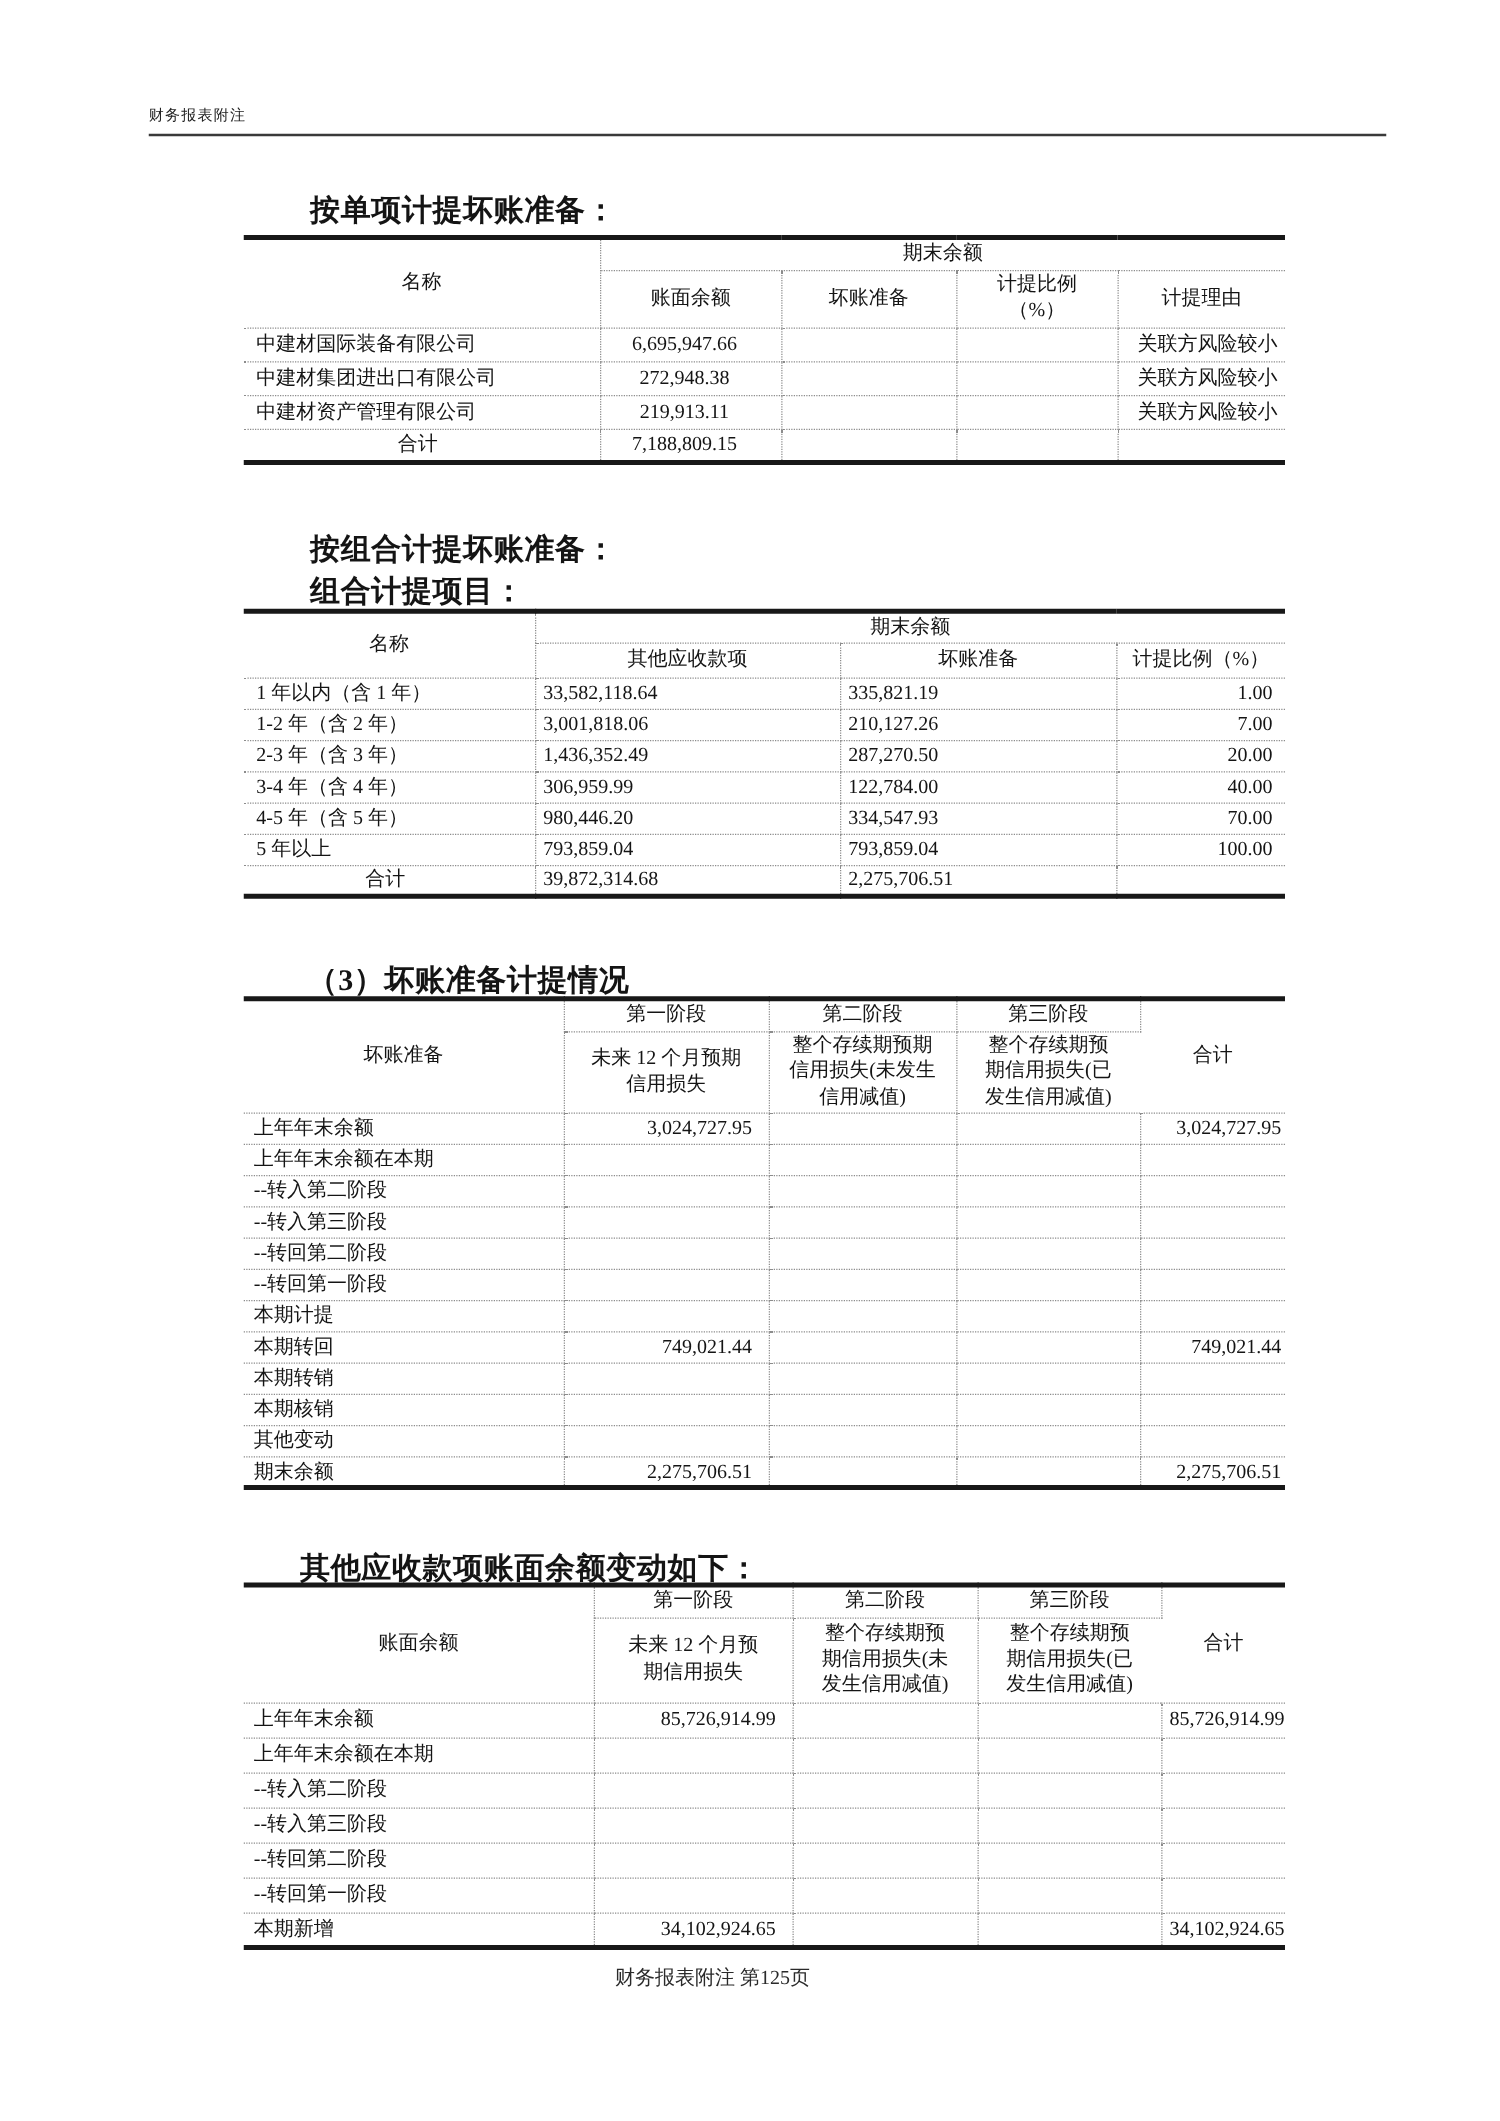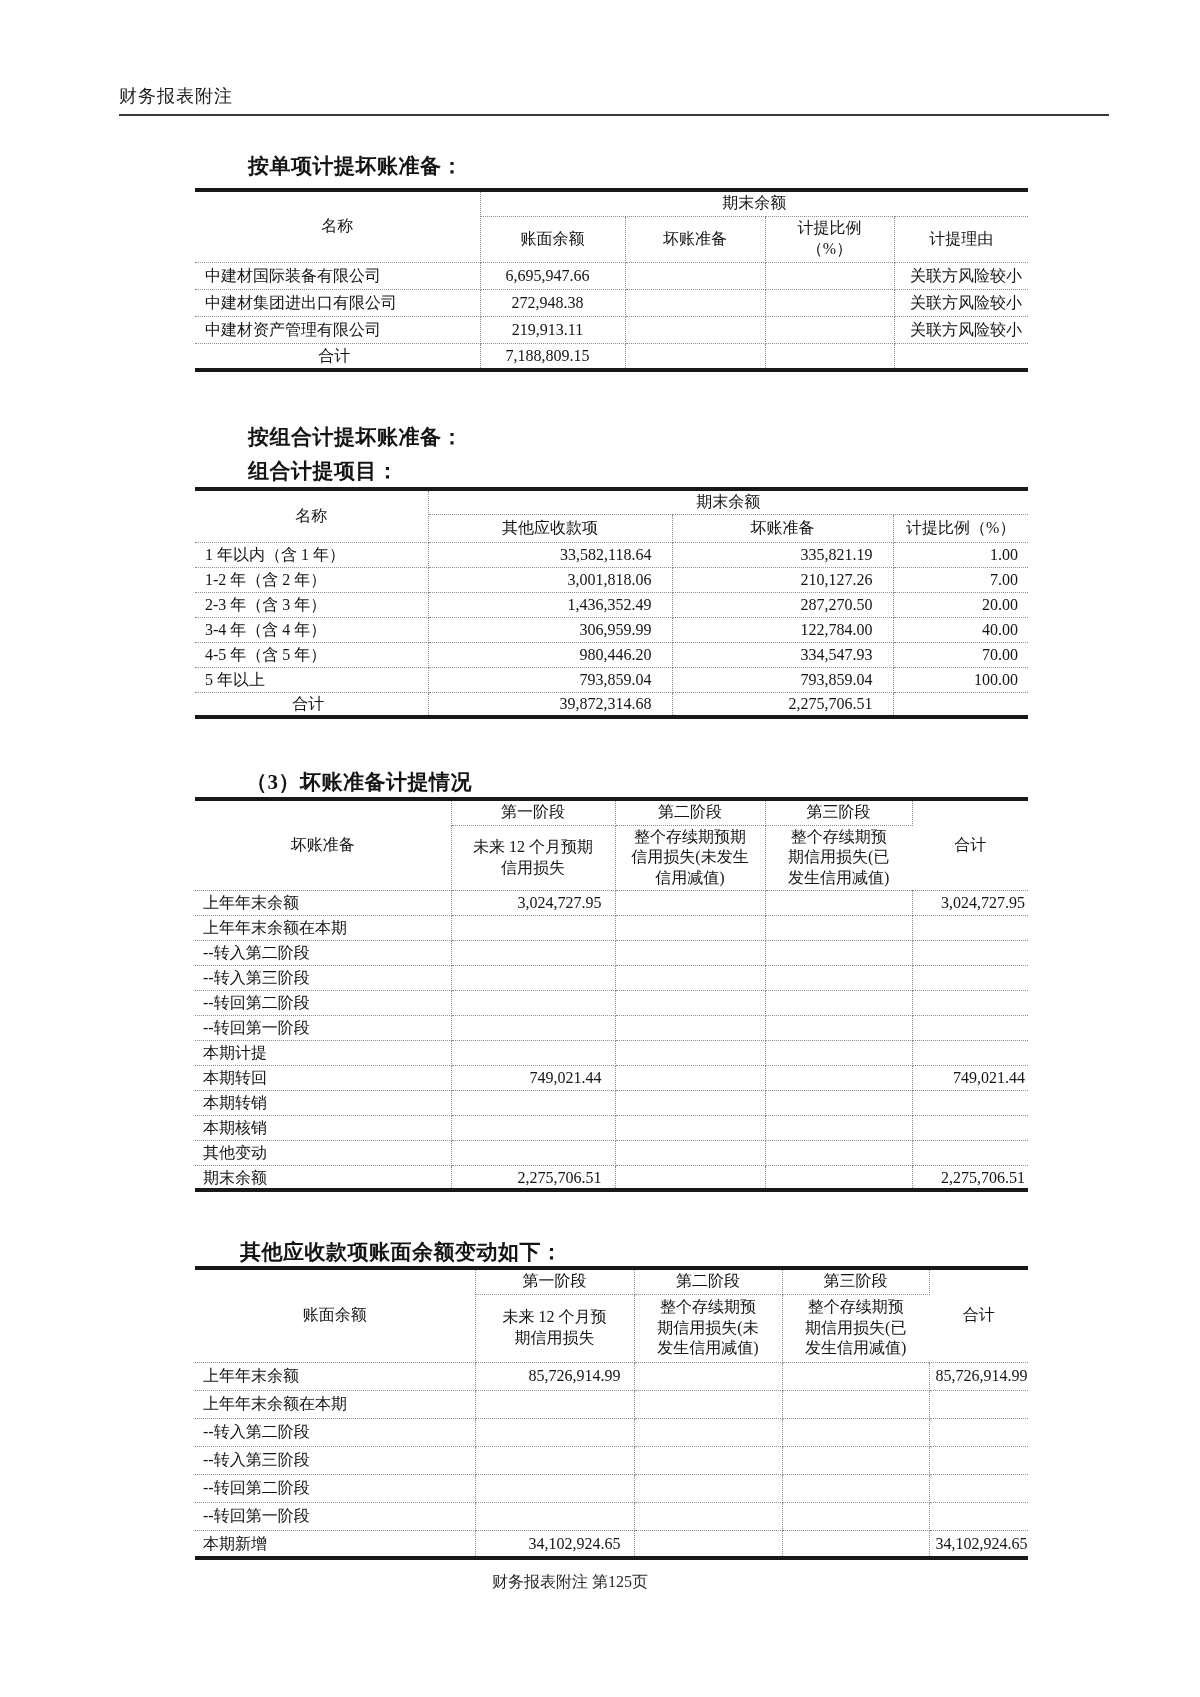--- a/index.html
+++ b/index.html
@@ -12,31 +12,31 @@
     font-family: "Liberation Serif", "DejaVu Serif", serif;
     color: #1c1c1c;
     overflow: hidden;
   }
   
   .doc-header {
     position: absolute;
     left: 119px;
     top: 84px;
     width: 990px;
-    font-size: 18px;
+    font-size: 12px;
     letter-spacing: 1px;
     padding-bottom: 6px;
     border-bottom: 2px solid #3a3a3a;
     color: #222;
   }
   
   .sec-title {
     position: absolute;
     margin: 0;
-    font-size: 21px;
+    font-size: 24px;
     font-weight: 600;
     color: #141414;
     letter-spacing: 0.5px;
     white-space: nowrap;
   }
   #title-individual { left: 248px; top: 152px; }
   #title-group      { left: 248px; top: 423px; }
   #title-group-sub  { left: 248px; top: 457px; }
   #title-provision  { left: 246px; top: 768px; }
   #title-balance    { left: 240px; top: 1238px; }
@@ -96,21 +96,21 @@
   #table-individual td.c0 { text-align: left;  padding-left: 10px; }
   #table-individual td.c1 { text-align: center; padding-right: 16px; }
   #table-individual td.c2,
   #table-individual td.c3 { text-align: right; padding-right: 10px; }
   #table-individual td.c4 { text-align: right;  padding-left: 12px; }
   #table-individual tbody tr:last-child td.c0 { text-align: center; padding-left: 0; }
 
   
   #table-group td.c0 { text-align: left;  padding-left: 10px; }
   #table-group td.c1,
-  #table-group td.c2 { text-align: right; padding-right: 20px; }
+  #table-group td.c2 { padding-right: 20px; }
   #table-group td.c3 { text-align: right; padding-right: 10px; }
   #table-group tbody tr:last-child td.c0 { text-align: center; padding-left: 0; }
 
   
   .stage-table td.c0 { text-align: left;  padding-left: 8px; }
   .stage-table td.c1,
   .stage-table td.c2,
   .stage-table td.c3 { text-align: right; padding-right: 13px; }
   .stage-table td.c4 { text-align: right; padding-right: 3px; }
 

